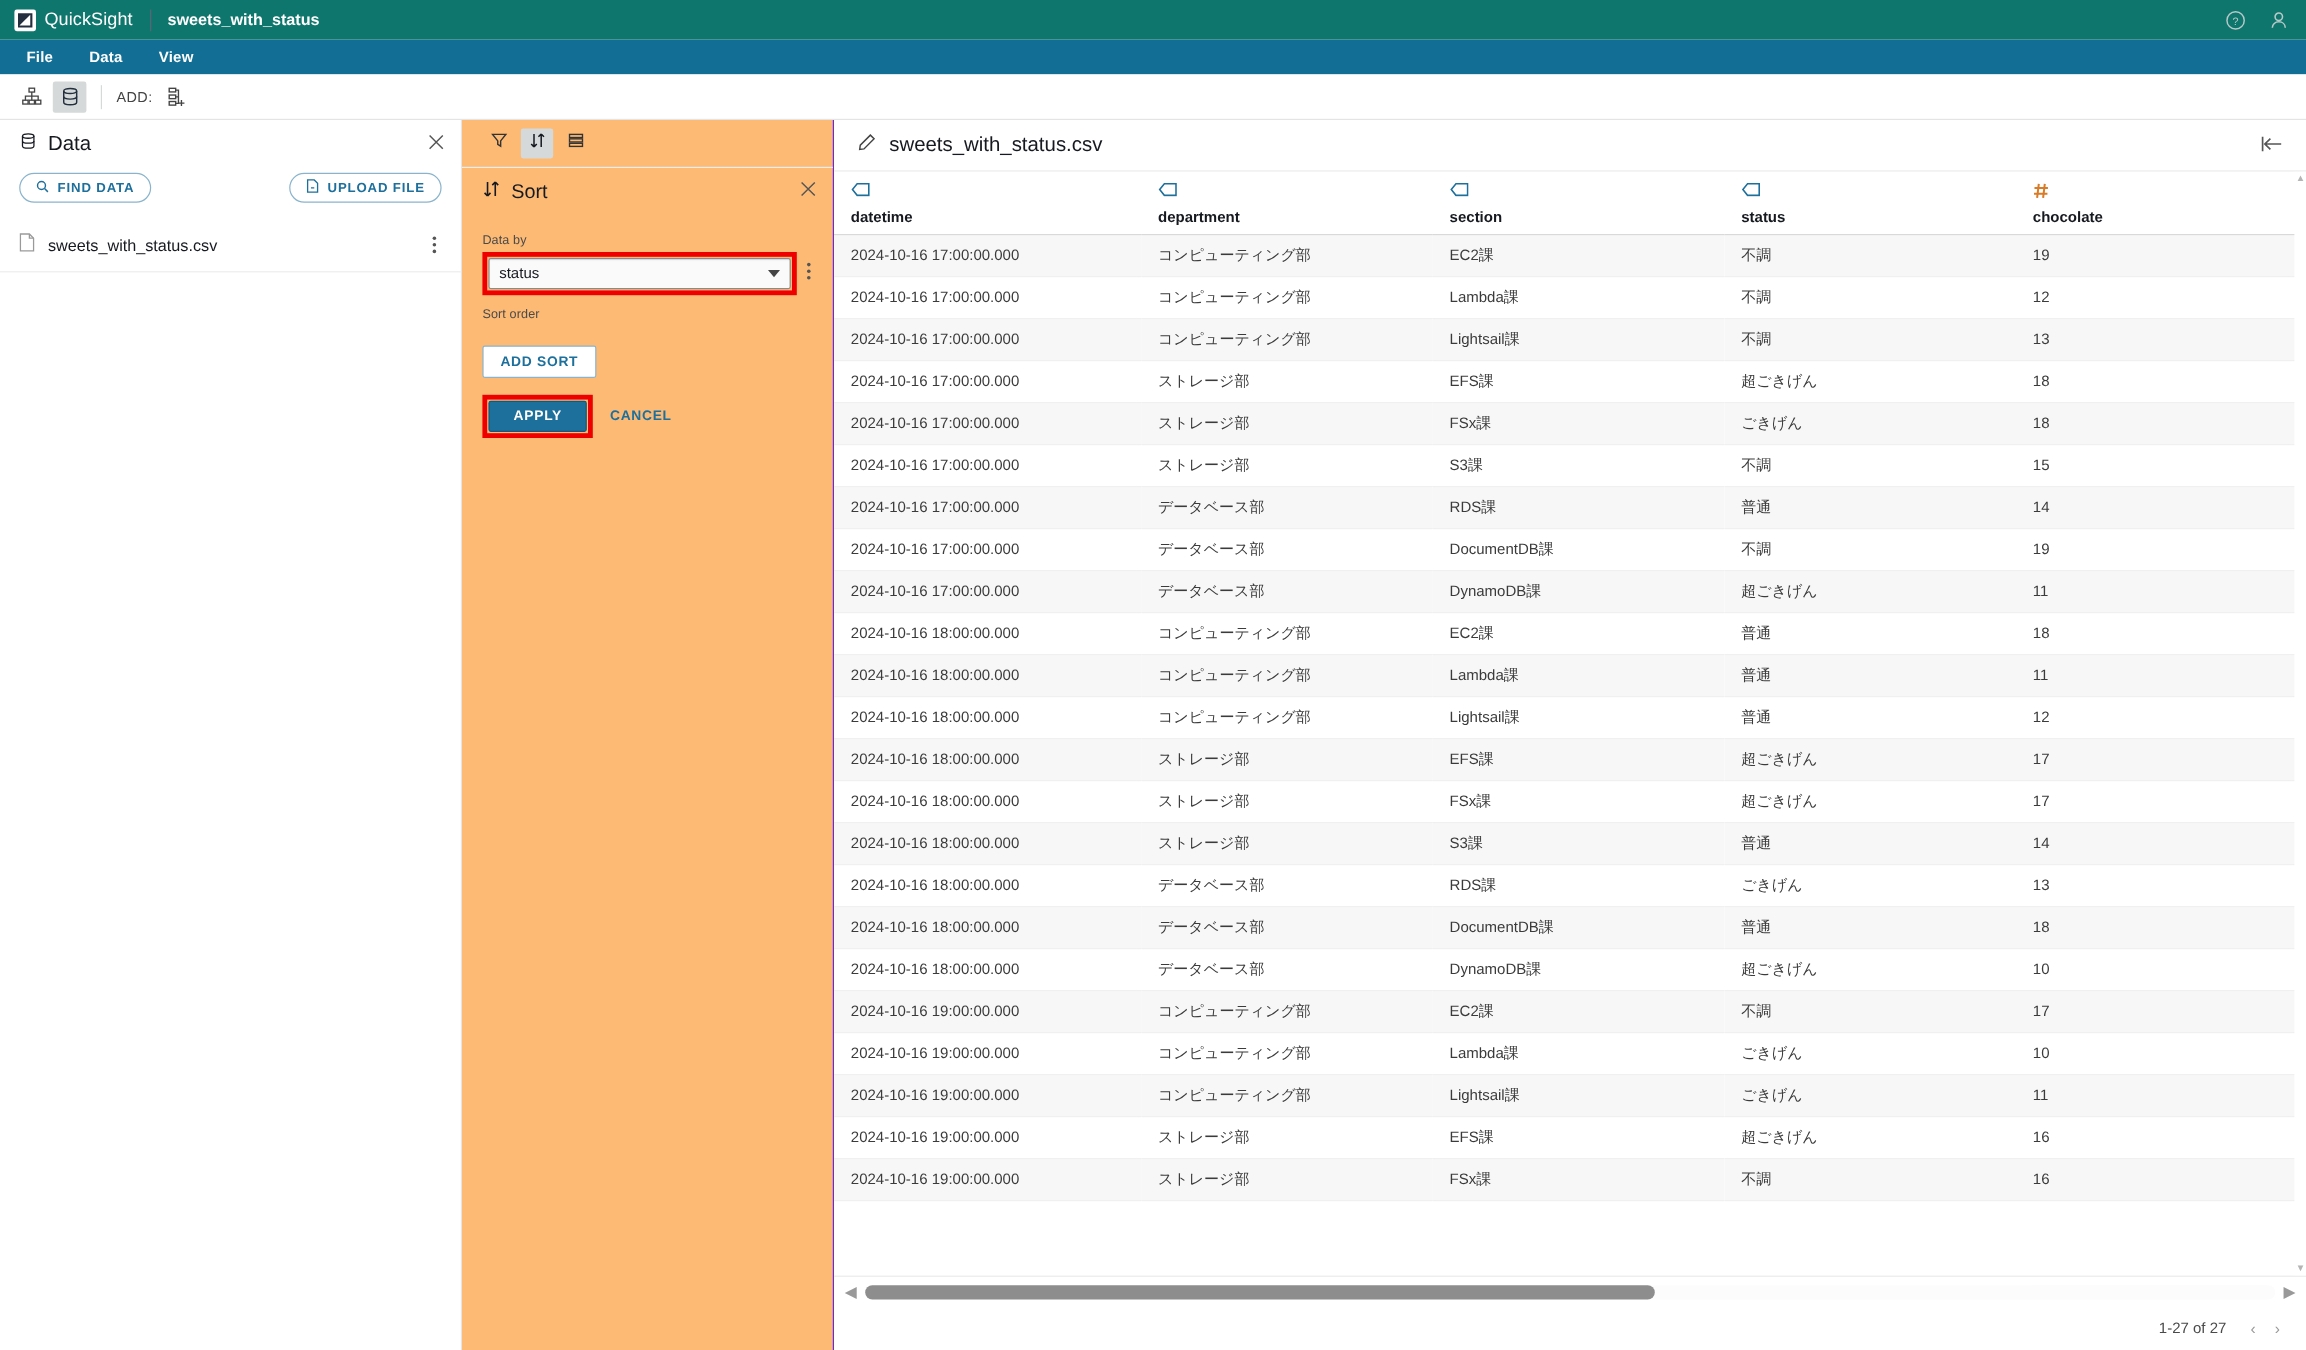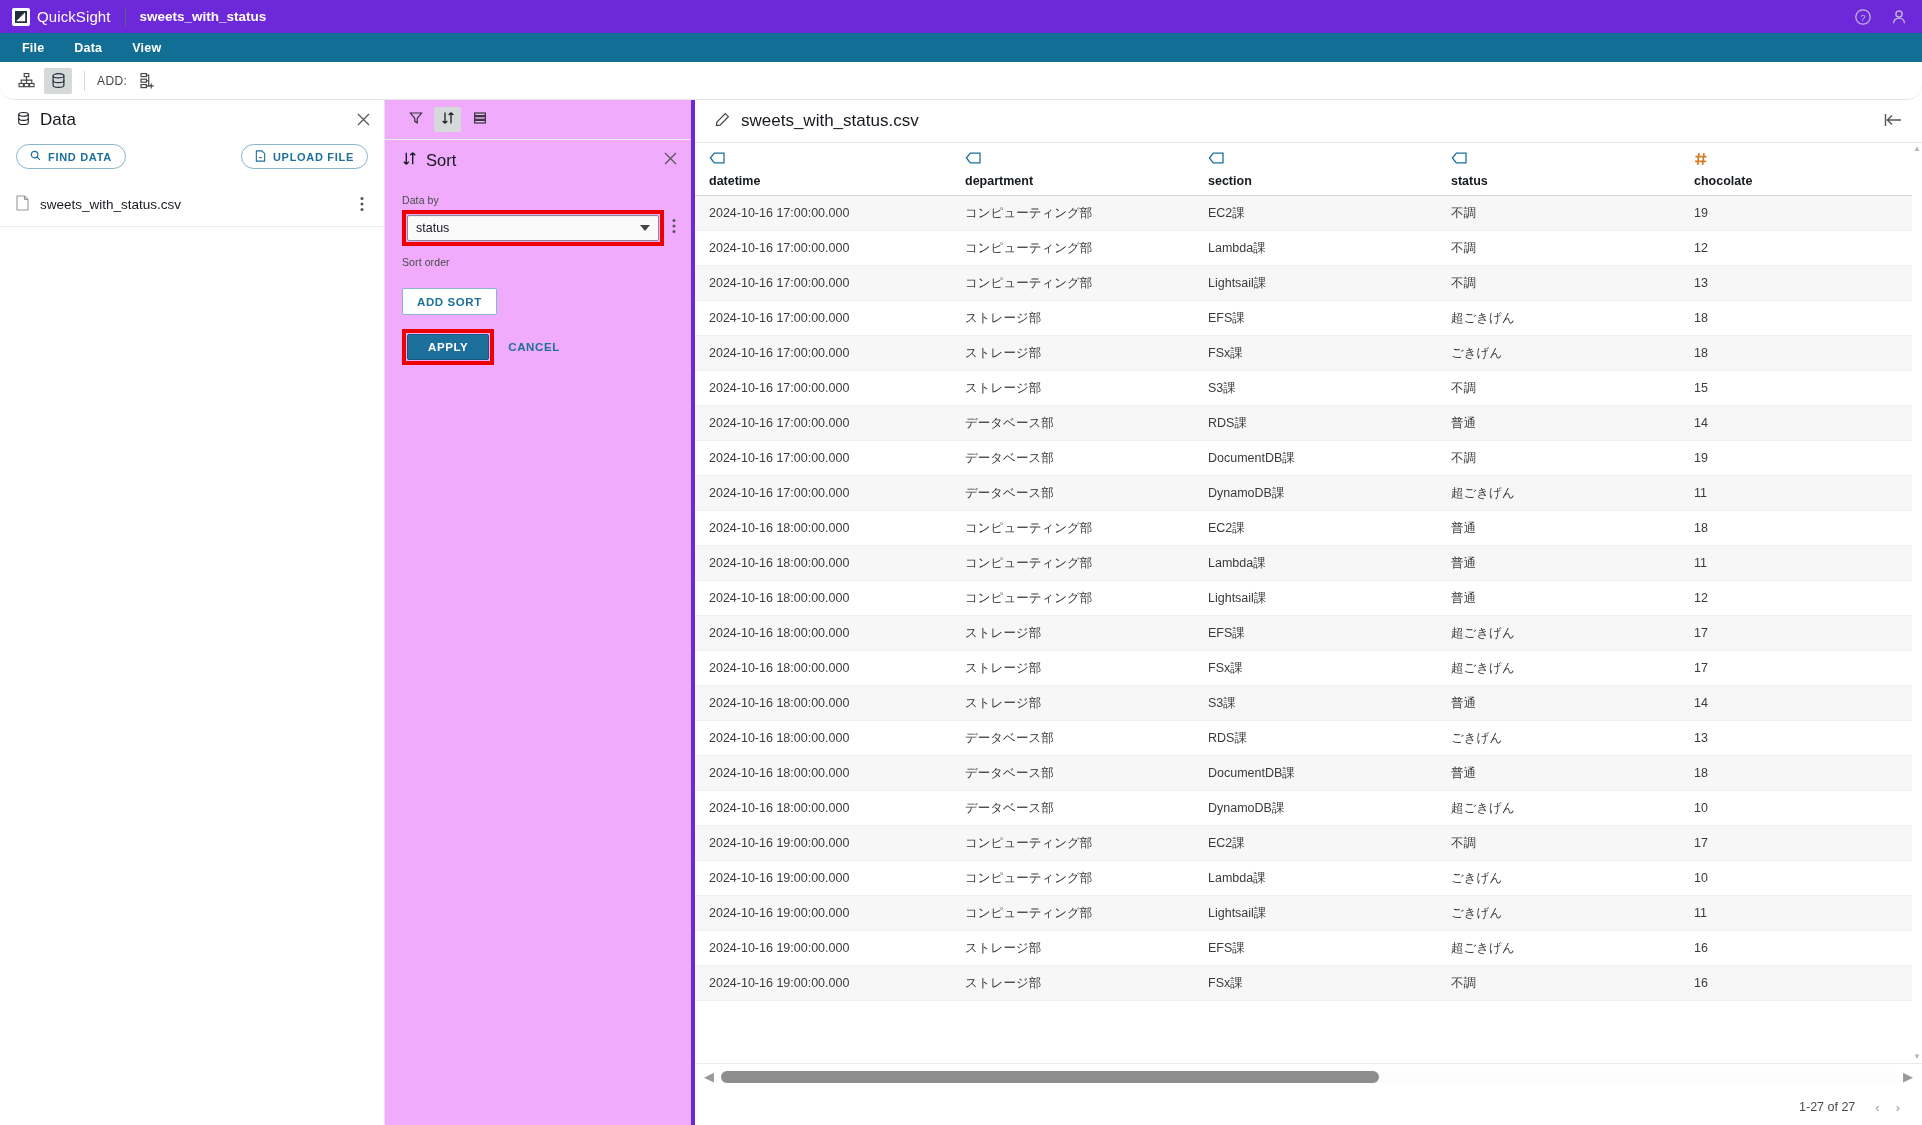--- a/index.html
+++ b/index.html
@@ -6,21 +6,21 @@
   html, body {
     width: 1922px; height: 1125px;
     font-family: "Liberation Sans", sans-serif;
     background: #ffffff;
     overflow: hidden;
     -webkit-font-smoothing: antialiased;
   }
 
   
   .topbar {
-    height: 33px; background: #6d28d9; color: #fff;
+    height: 33px; background: #0f766e; color: #fff;
     display: flex; align-items: center; padding: 0 12px;
     position: relative;
   }
   .qs-logo-mark {
     width: 18px; height: 18px; background: #ffffff; border-radius: 2px;
     display: inline-flex; align-items: center; justify-content: center;
     margin-right: 7px; flex: none;
   }
   .qs-logo-mark svg { display: block; }
   .qs-name { font-size: 15px; font-weight: 400; letter-spacing: .1px; }
@@ -40,21 +40,21 @@
     padding-left: 10px; gap: 6px;
   }
   .menubar .mi {
     color: #fff; font-size: 12.5px; font-weight: 700; padding: 4px 12px;
     cursor: pointer; letter-spacing: .2px;
   }
 
   
   .toolbar {
     height: 38px; background: #fff; border-bottom: 1px solid #e4e4e4;
-    display: flex; align-items: center; padding-left: 12px; gap: 4px; border-radius: 15px;
+    display: flex; align-items: center; padding-left: 12px; gap: 4px;
   }
   .tbtn {
     width: 28px; height: 26px; display: inline-flex; align-items: center;
     justify-content: center; border-radius: 2px; cursor: pointer;
   }
   .tbtn.active { background: #d5d9d9; }
   .tb-div { width: 1px; height: 20px; background: #d5d9d9; margin: 0 8px; }
   .tb-label { font-size: 12px; color: #444; letter-spacing: .4px; }
   .tb-add { width: 26px; height: 24px; display:inline-flex; align-items:center;
             justify-content:center; cursor: pointer; margin-left: 4px;}
@@ -90,22 +90,22 @@
   .lp-sect .chev { position: absolute; right: 16px; top: 12px; }
   .filerow {
     height: 44px; display: flex; align-items: center; padding: 0 16px;
     position: relative; border-bottom: 1px solid #ededed; cursor: pointer;
   }
   .filerow .fname { font-size: 13.5px; color: #16191f; margin-left: 11px; }
   .filerow .kebab { position: absolute; right: 20px; top: 13px; cursor: pointer; }
 
   
   .sortpanel {
-    width: 310px; flex: none; background: #f0abfc;
-    border-right: 4px solid #6d28d9; display: flex; flex-direction: column;
+    width: 310px; flex: none; background: #fdba74;
+    border-right: 1px solid #6d28d9; display: flex; flex-direction: column;
   }
   .sp-tabs {
     height: 40px; display: flex; align-items: center; gap: 5px;
     padding: 0 17px; border-bottom: 1px solid #ededed;
   }
   .sp-tab {
     width: 27px; height: 25px; display: inline-flex; align-items: center;
     justify-content: center; border-radius: 2px; cursor: pointer;
   }
   .sp-tab.active { background: #d5d9d9; }

